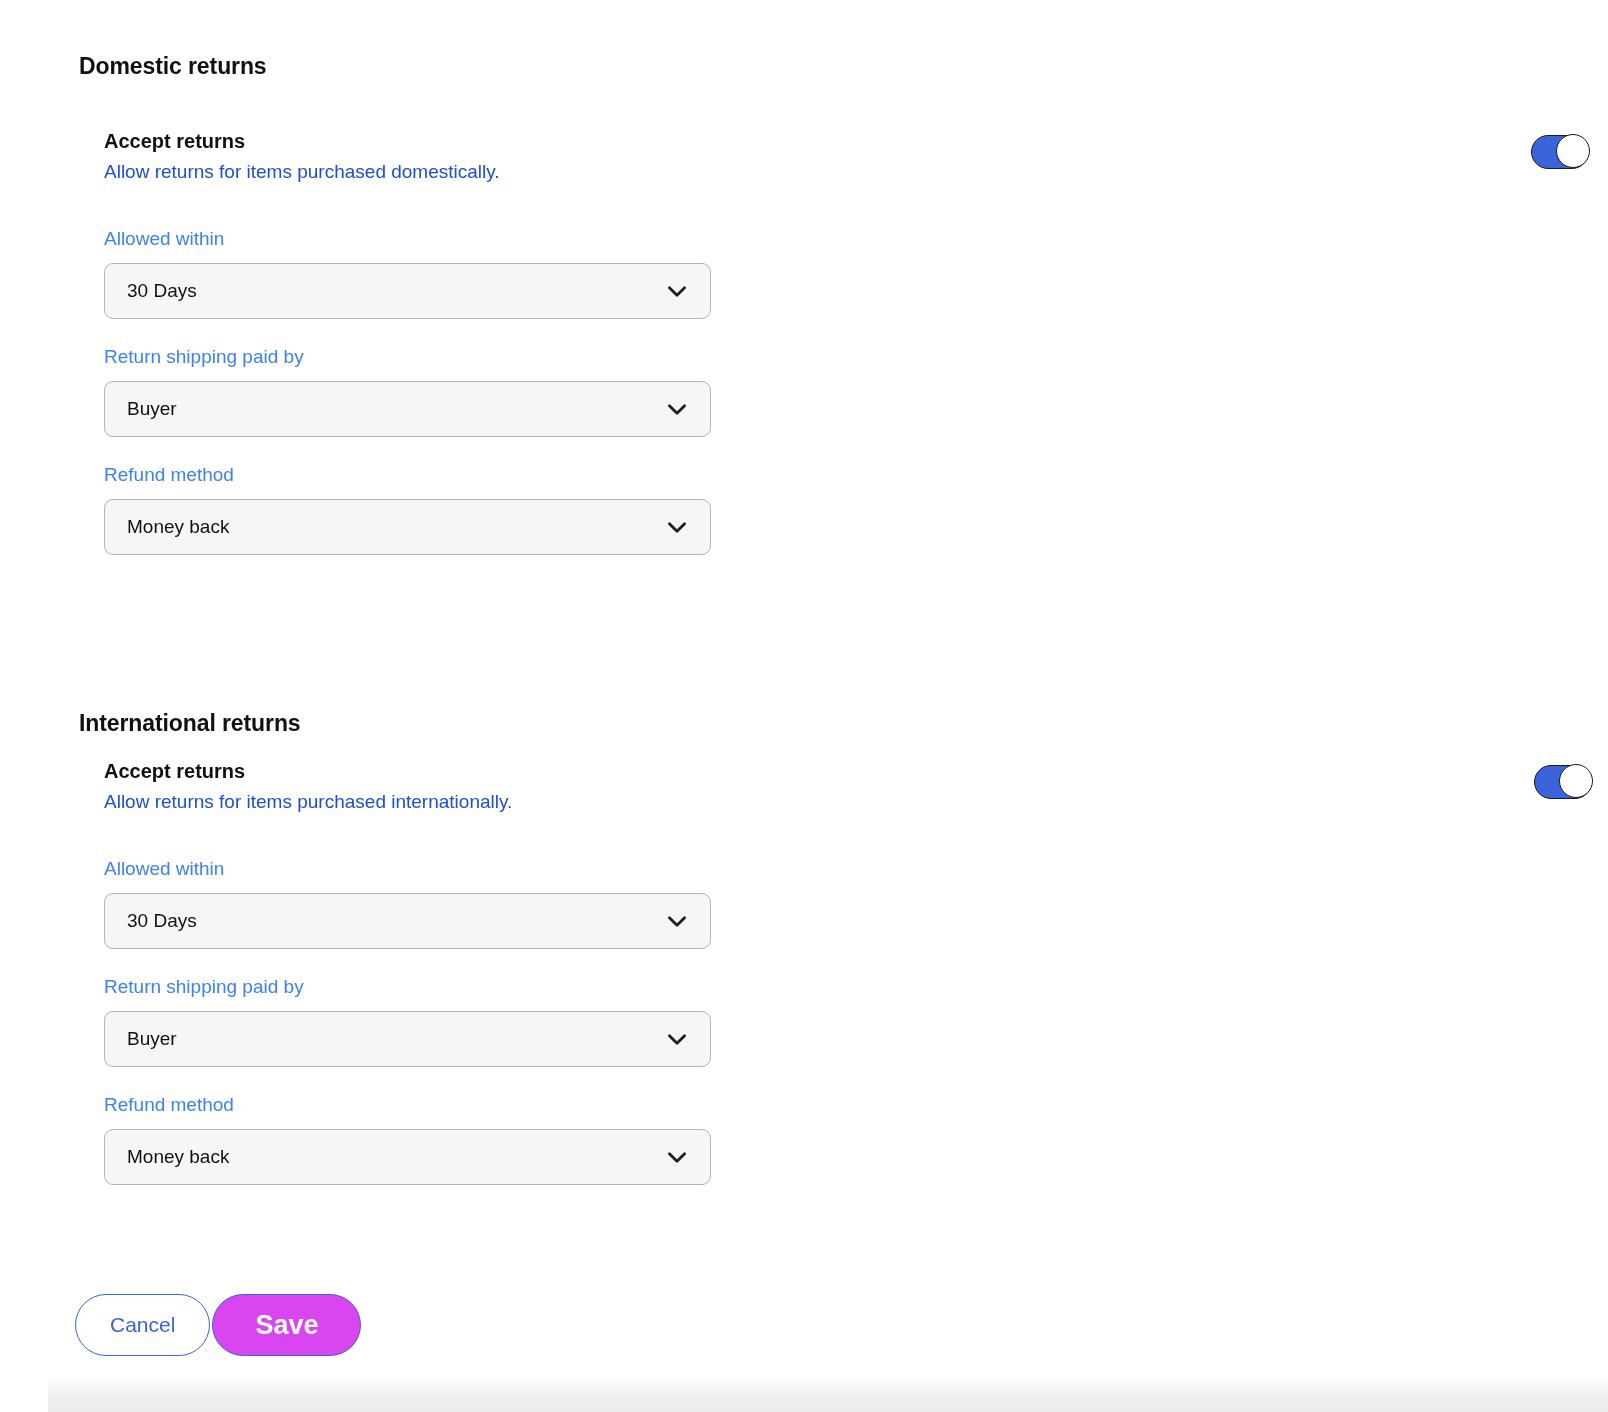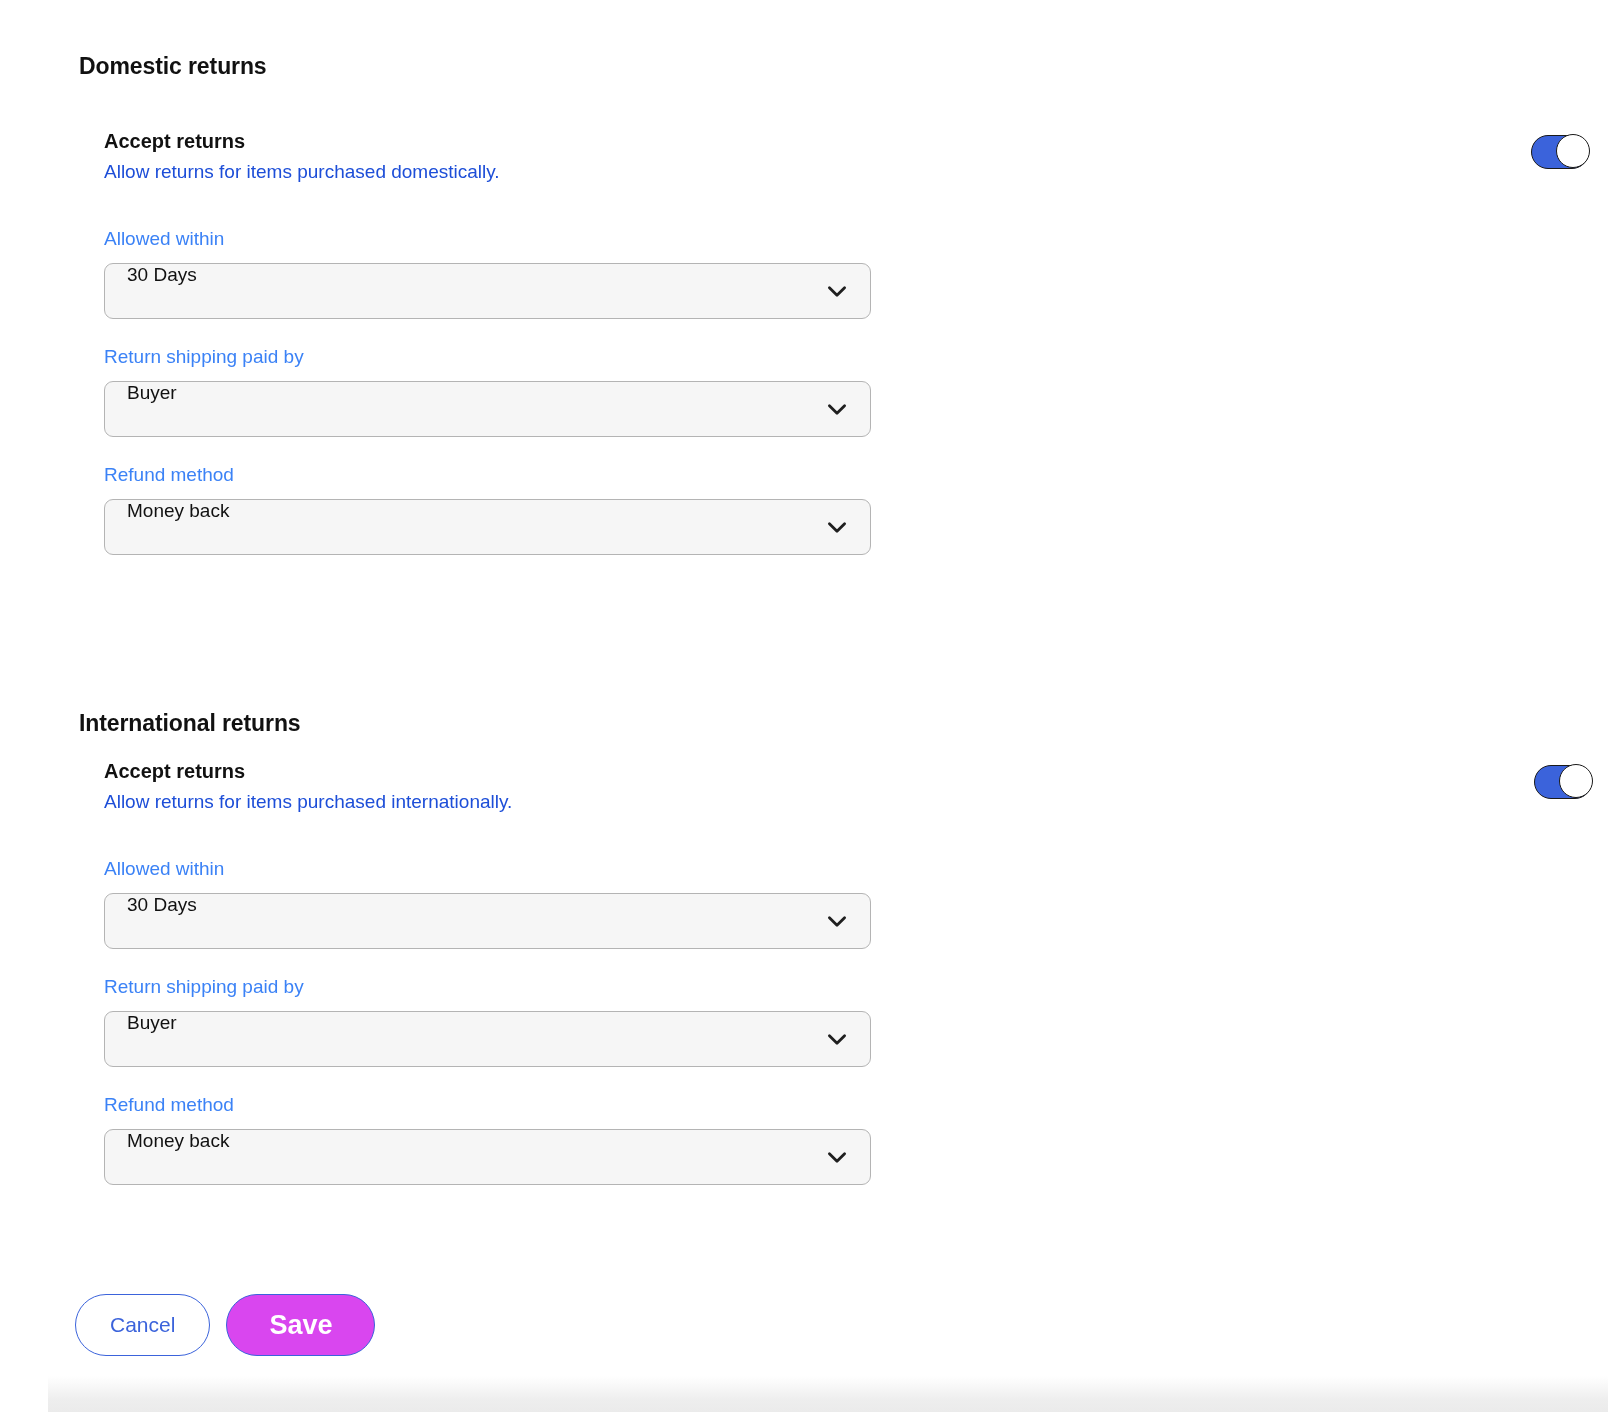--- a/index.html
+++ b/index.html
@@ -90,27 +90,28 @@
   
   .field-label {
     font-size: 19px;
     color: #3b82f6;
     line-height: 24px;
     white-space: nowrap;
   }
 
   .select {
     position: relative;
-    width: 767px;
+    width: 607px;
     height: 56px;
     margin-top: 12px;
     background: #f6f6f6;
     border: 1px solid #b4b4b4;
     border-radius: 9px;
     display: flex;
+    align-items: center;
     cursor: pointer;
   }
   .select .value {
     font-size: 19px;
     color: #111111;
     padding-left: 22px;
     white-space: nowrap;
   }
   .select .chev {
     position: absolute;
@@ -128,21 +129,21 @@
   .field { margin-bottom: 26px; }
   .field:last-child { margin-bottom: 0; }
 
   
   .footer {
     position: absolute;
     left: 27px;
     top: 1294px;
     display: flex;
     align-items: center;
-    gap: 16px;
+    gap: 2px;
   }
   .btn {
     font-family: "Liberation Sans", sans-serif;
     cursor: pointer;
     border-radius: 32px;
     display: inline-flex;
     align-items: center;
     justify-content: center;
     white-space: nowrap;
   }

